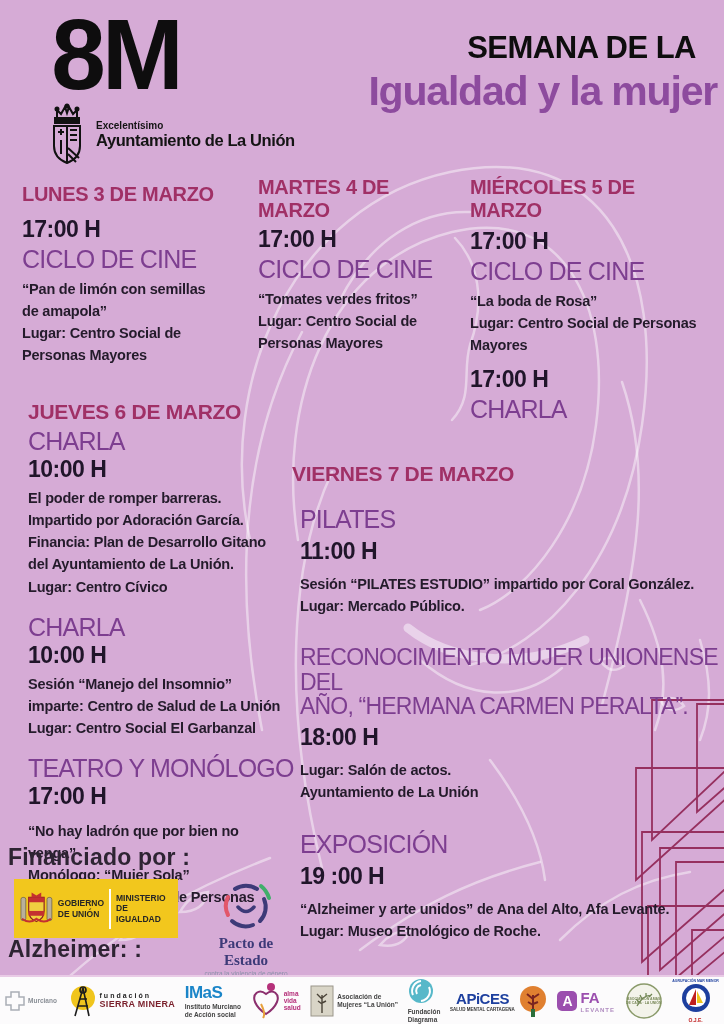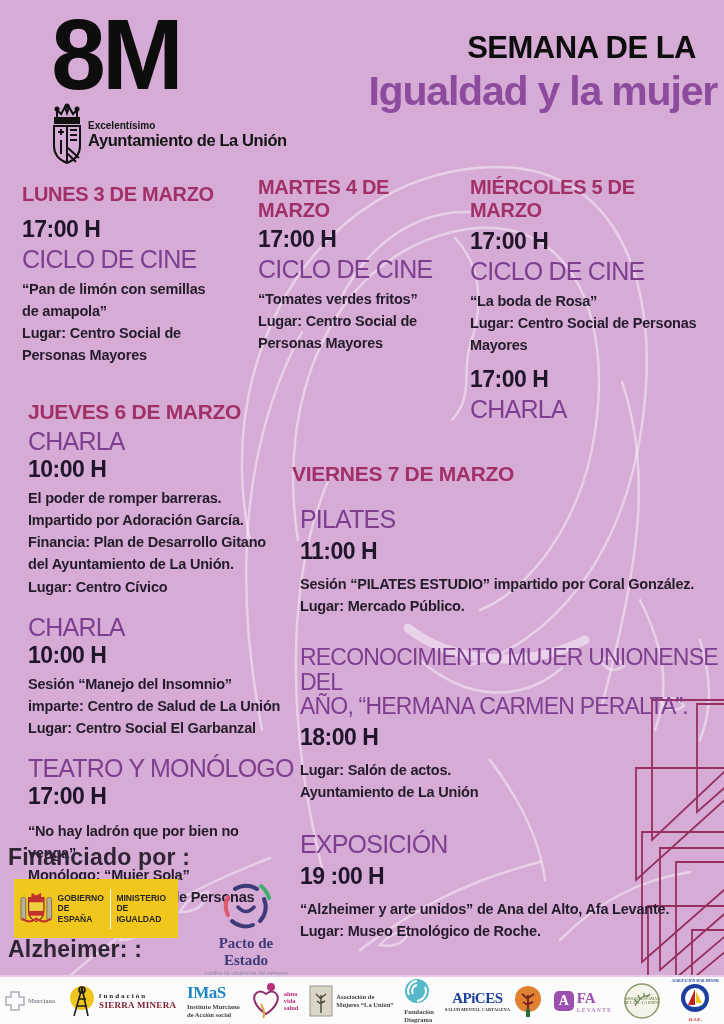--- a/index.html
+++ b/index.html
@@ -10,21 +10,21 @@
     font-family:"Liberation Sans", sans-serif;
   }
   svg.bg, svg.tri { position:absolute; left:0; top:0; pointer-events:none; }
 
   
   .title-8m {
     position:absolute; left:50px; top:4px;
     font-size:100px; line-height:1; font-weight:900; letter-spacing:-4px;
     color:#0e0d0e; transform:scaleX(.98);
   }
-  .ayto { position:absolute; left:46px; top:102px; display:flex; align-items:center; }
+  .ayto { position:absolute; left:46px; top:102px; display:flex; align-items:center; gap:8px; }
   .ayto-text .pre { font-size:10px; font-weight:700; color:#141414; }
   .ayto-text .name { font-size:16.5px; font-weight:700; color:#141414; letter-spacing:-.4px; }
   .semana {
     position:absolute; right:28px; top:30px;
     font-size:31px; font-weight:900; letter-spacing:-.5px; color:#0e0d0e;
   }
   .igualdad {
     position:absolute; right:7px; top:68px;
     font-size:41px; font-weight:800; letter-spacing:-1.2px; color:#8d4b9e;
   }
@@ -70,21 +70,21 @@
   .gob-div { width:2px; height:40px; background:#fff; }
 
   .pacto-logo { position:absolute; left:196px; top:879px; width:100px; text-align:center; }
   .pacto-name { font-size:15px; font-weight:800; color:#3d3a78; font-family:"Liberation Serif", serif; }
   .pacto-sub { font-size:6.5px; color:#8a8fa8; margin-top:1px; }
 
   
   .band {
     position:absolute; left:0; top:975px; width:724px; height:49px;
     background:#fcfbfc; border-top:2px solid #e9cbe6;
-    display:flex; align-items:center; justify-content:space-between; padding:0 5px;font-family:Liberation Serif, serif;
+    display:flex; align-items:center; justify-content:space-between; padding:0 5px;
   }
   .logo-item { display:flex; align-items:center; gap:3px; }
   .tiny { font-size:6.5px; line-height:1.15; font-weight:700; color:#444; white-space:pre-line; }
   .murciano-txt { font-size:6.5px; color:#8a8f96; font-weight:700; }
   .sm-txt1 { font-size:7px; letter-spacing:2px; color:#1c1c1c; font-weight:700; }
   .sm-txt2 { font-size:9px; color:#7a1f2b; font-weight:900; letter-spacing:.3px; }
   .imas-big { font-size:17px; font-weight:800; color:#1a85c8; letter-spacing:-.5px; }
   .alma-txt { font-size:6.5px; color:#b5307a; font-weight:700; line-height:1.1; white-space:pre-line; }
   .apices-big { font-size:15px; font-weight:900; color:#1d3f9e; letter-spacing:-.5px; }
   .apices-sub { font-size:4.5px; color:#333; font-weight:700; }
@@ -250,21 +250,21 @@
     <svg class="gob-arms" width="34" height="40" viewBox="0 0 34 40">
       <rect x="1" y="8" width="5" height="24" rx="2" fill="#b9b09a" stroke="#6b6250" stroke-width="0.8"></rect>
       <rect x="28" y="8" width="5" height="24" rx="2" fill="#b9b09a" stroke="#6b6250" stroke-width="0.8"></rect>
       <path d="M9,8 h16 v14 q0,8 -8,11 q-8,-3 -8,-11 z" fill="#f0d040" stroke="#8c2020" stroke-width="1.2"></path>
       <rect x="9" y="8" width="16" height="5" fill="#c43030"></rect>
       <rect x="9" y="22" width="16" height="5" fill="#c43030"></rect>
       <path d="M12,8 L12,3 L17,6 L22,3 L22,8" fill="#c43030"></path>
       <path d="M2,30 q8,6 15,0 q8,6 15,0" stroke="#c43030" stroke-width="2" fill="none"></path>
     </svg>
     <div class="gob-col">GOBIERNO
-DE ESPAÑA</div>
+DE UNIÓN</div>
     <div class="gob-div"></div>
     <div class="gob-col">MINISTERIO
 DE IGUALDAD</div>
   </div>
 
   <div class="pacto-logo">
     <svg width="52" height="52" viewBox="0 0 52 52" fill="none">
       <path d="M15,10 A20,20 0 0 1 37,10" stroke="#3d3a78" stroke-width="4" stroke-linecap="round"></path>
       <path d="M44,20 A20,20 0 0 1 40,42" stroke="#3d3a78" stroke-width="4" stroke-linecap="round"></path>
       <path d="M33,46 A20,20 0 0 1 12,42" stroke="#3d3a78" stroke-width="4" stroke-linecap="round"></path>

